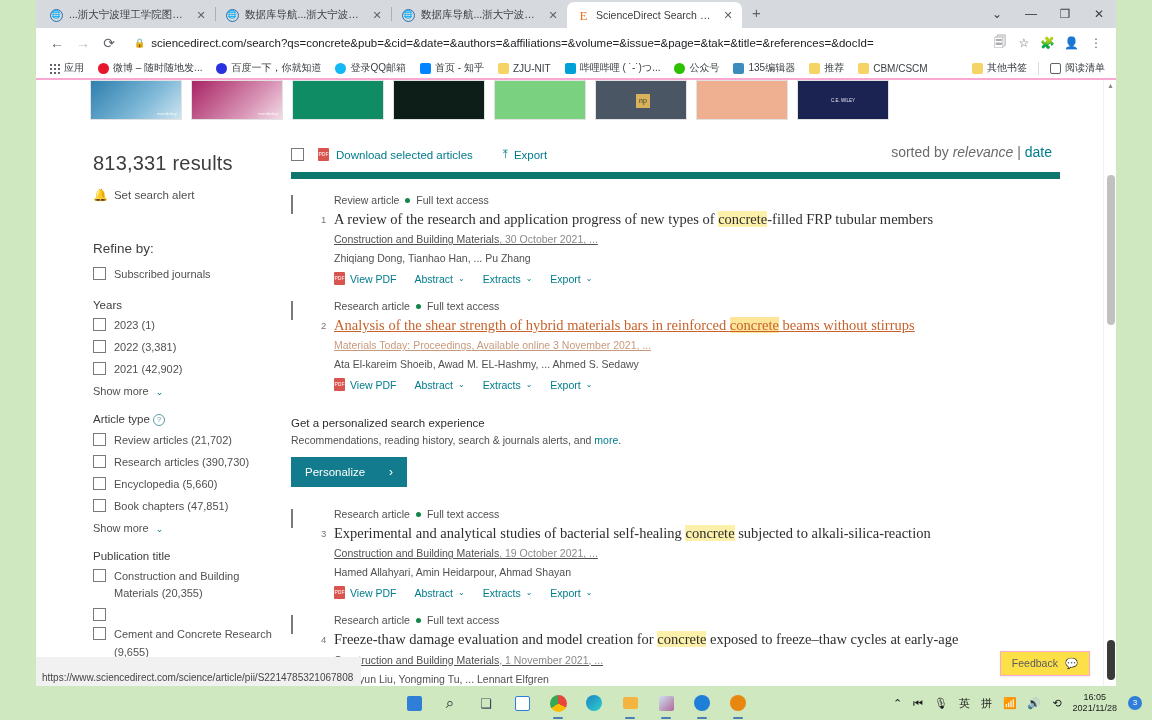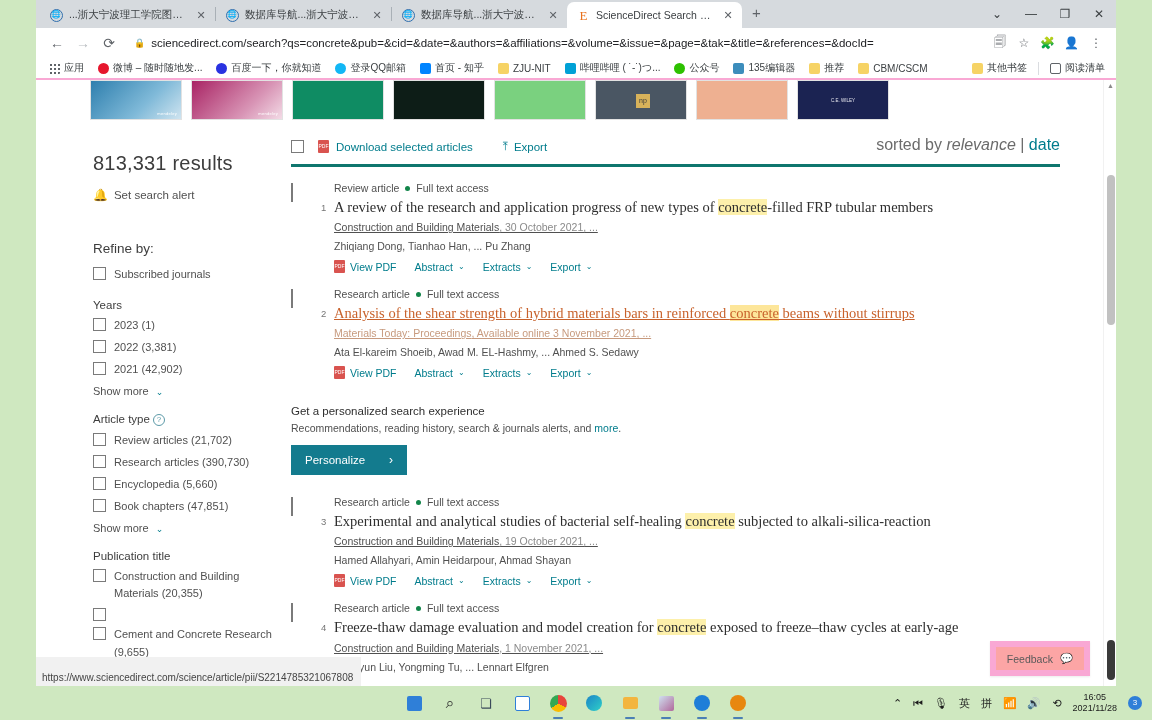--- a/index.html
+++ b/index.html
@@ -75,29 +75,29 @@
   .facet-title .qmark { display: inline-block; width: 12px; height: 12px; border: 1px solid #5c9aa8;
                         border-radius: 50%; color: #5c9aa8; font-size: 8px; line-height: 10px;
                         text-align: center; vertical-align: 1px; margin-left: 3px; }
   .facet { display: flex; align-items: flex-start; gap: 8px; margin-bottom: 5px; font-size: 11px; color: #505050; }
   .cb { width: 13px; height: 13px; border: 1px solid #7a7a7a; background: #fff; flex: none; margin-top: 1px; }
   .facet .flabel { line-height: 1.55; }
   .showmore { font-size: 11px; color: #505050; margin-top: 7px; }
   .showmore .chev { color: #007c8c; font-size: 9px; margin-left: 4px; }
 
   
-  .res-toolbar { display: flex; align-items: center; padding-bottom: 11px; border-bottom: 3px solid #0f766e;
-                 margin-top: 4px; position: relative; }
+  .res-toolbar { display: flex; align-items: center; padding-bottom: 11px; border-bottom: 7px solid #0f766e;
+                 margin-top: 12px; position: relative; }
   .res-toolbar .cb { margin-right: 14px; margin-top: 0; }
   .dl-link { display: flex; align-items: center; gap: 7px; font-size: 11.5px; color: #007c8c; margin-right: 30px; }
   .pdfglyph { width: 11px; height: 13px; background: #d9534f; color: #fff; font-size: 5px;
               line-height: 13px; text-align: center; border-radius: 1px; flex: none;
               font-family: "Liberation Sans", sans-serif; }
   .exp-link { display: flex; align-items: center; gap: 6px; font-size: 11.5px; color: #007c8c; }
-  .sortby { position: absolute; right: 0; top: -4px; font-size: 16px; color: #6b6b6b; }
+  .sortby { position: absolute; right: 8px; top: -4px; font-size: 14px; color: #6b6b6b; }
   .sortby i { font-style: italic; }
   .sortby a { color: #007c8c; text-decoration: none; }
 
   
   .result { display: flex; padding-top: 15px; }
   .r-cbcol { width: 30px; flex: none; padding-top: 2px; }
   .r-numcol { width: 13px; flex: none; font-size: 9.5px; color: #757575; padding-top: 20px; }
   .r-body { flex: 1; }
   .r-meta { font-size: 10.5px; color: #505050; display: flex; align-items: center; gap: 6px; }
   .dot { width: 5px; height: 5px; border-radius: 50%; background: #12854a; display: inline-block; }
@@ -116,22 +116,22 @@
   
   .promo { margin-top: 26px; margin-bottom: 6px; }
   .promo-h { font-size: 11.5px; color: #2e2e2e; }
   .promo-p { font-size: 10.5px; color: #505050; margin-top: 5px; }
   .promo-p a { color: #007c8c; text-decoration: none; }
   .promo-btn { margin-top: 11px; background: #137b8e; color: #fff; font-size: 11.5px;
                padding: 9px 42px 9px 14px; display: inline-flex; align-items: center; gap: 10px; position: relative; }
   .promo-btn .arrow { position: absolute; right: 14px; font-size: 12px; }
 
   
-  .feedback { position: absolute; right: 26px; bottom: 10px; background: #fca5a5; border: 6px solid #f9a8d4;
-              padding: 5px 11px; font-size: 10.5px; color: #5a5a5a; display: flex; align-items: flex-end; gap: 7px;
+  .feedback { position: absolute; right: 26px; bottom: 10px; background: #fde047; border: 1px solid #f9a8d4;
+              padding: 5px 11px; font-size: 10.5px; color: #5a5a5a; display: flex; align-items: flex-start; gap: 7px;
               box-shadow: 0 1px 2px rgba(0,0,0,.08); }
 
   
   .vscroll { position: absolute; right: 0; top: 0; width: 13px; height: 606px; background: #fff; border-left: 1px solid #f1f1f1; }
   .vthumb { position: absolute; left: 3px; top: 95px; width: 8px; height: 150px; background: #c1c1c1; border-radius: 4px; }
   .vthumb.bottom { top: 560px; height: 40px; background: #3a3a3a; }
   .vscroll .caret { position: absolute; left: 3px; font-size: 7px; color: #8a8a8a; }
 
   
   .statusbar { position: absolute; left: 0; bottom: 0; background: #f1f1f1; color: #444;

